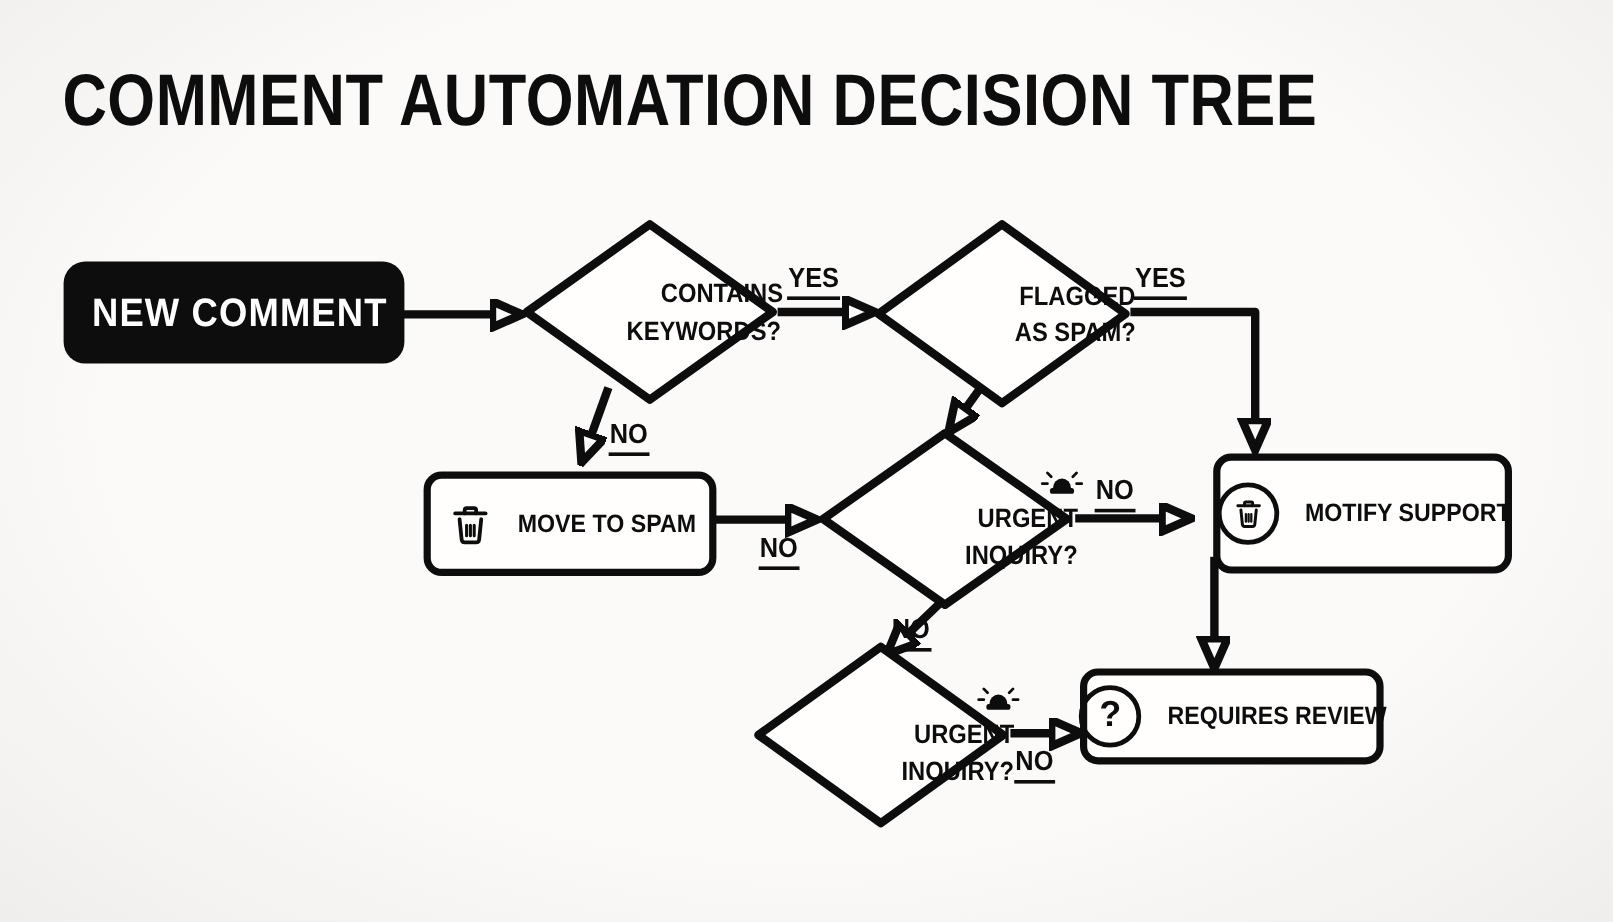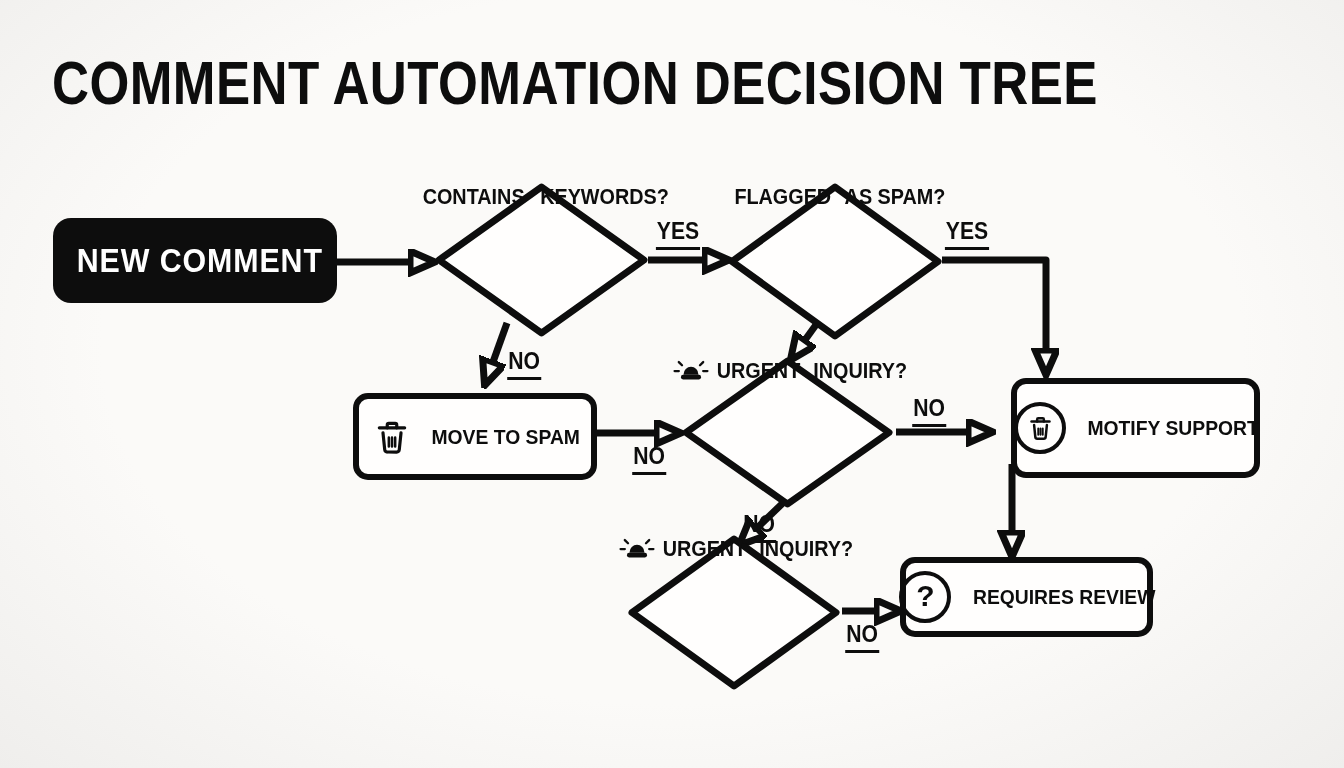--- a/index.html
+++ b/index.html
@@ -37,22 +37,22 @@
     box-sizing: border-box;
     display: flex; align-items: center; justify-content: center; gap: 14px;
   }
   .actionbox .lbl {
     font-size: 21px; font-weight: bold; letter-spacing: 0px;
     transform: scaleX(0.92); white-space: nowrap;
   }
   .diamond { }
   .diamond svg.shape { position: absolute; left: 0; top: 0; }
   .diamond .content {
-    position: absolute; inset: 0; display: flex; flex-direction: row;
-    align-items: flex-start; justify-content: center; gap: 3px; text-align: center;
+    position: absolute; inset: 0; display: flex; flex-direction: column;
+    align-items: flex-end; justify-content: center; gap: 3px; text-align: center;
   }
   .diamond .lbl {
     font-size: 22px; font-weight: bold; line-height: 1.25;
     transform: scaleX(0.9); white-space: nowrap;
   }
   .edge-label {
     position: absolute; z-index: 4;
     font-size: 23px; font-weight: bold;
     transform: translate(-50%, -50%) scaleX(0.92);
     border-bottom: 3px solid #0d0d0d; padding: 0 1px 2px 1px;

